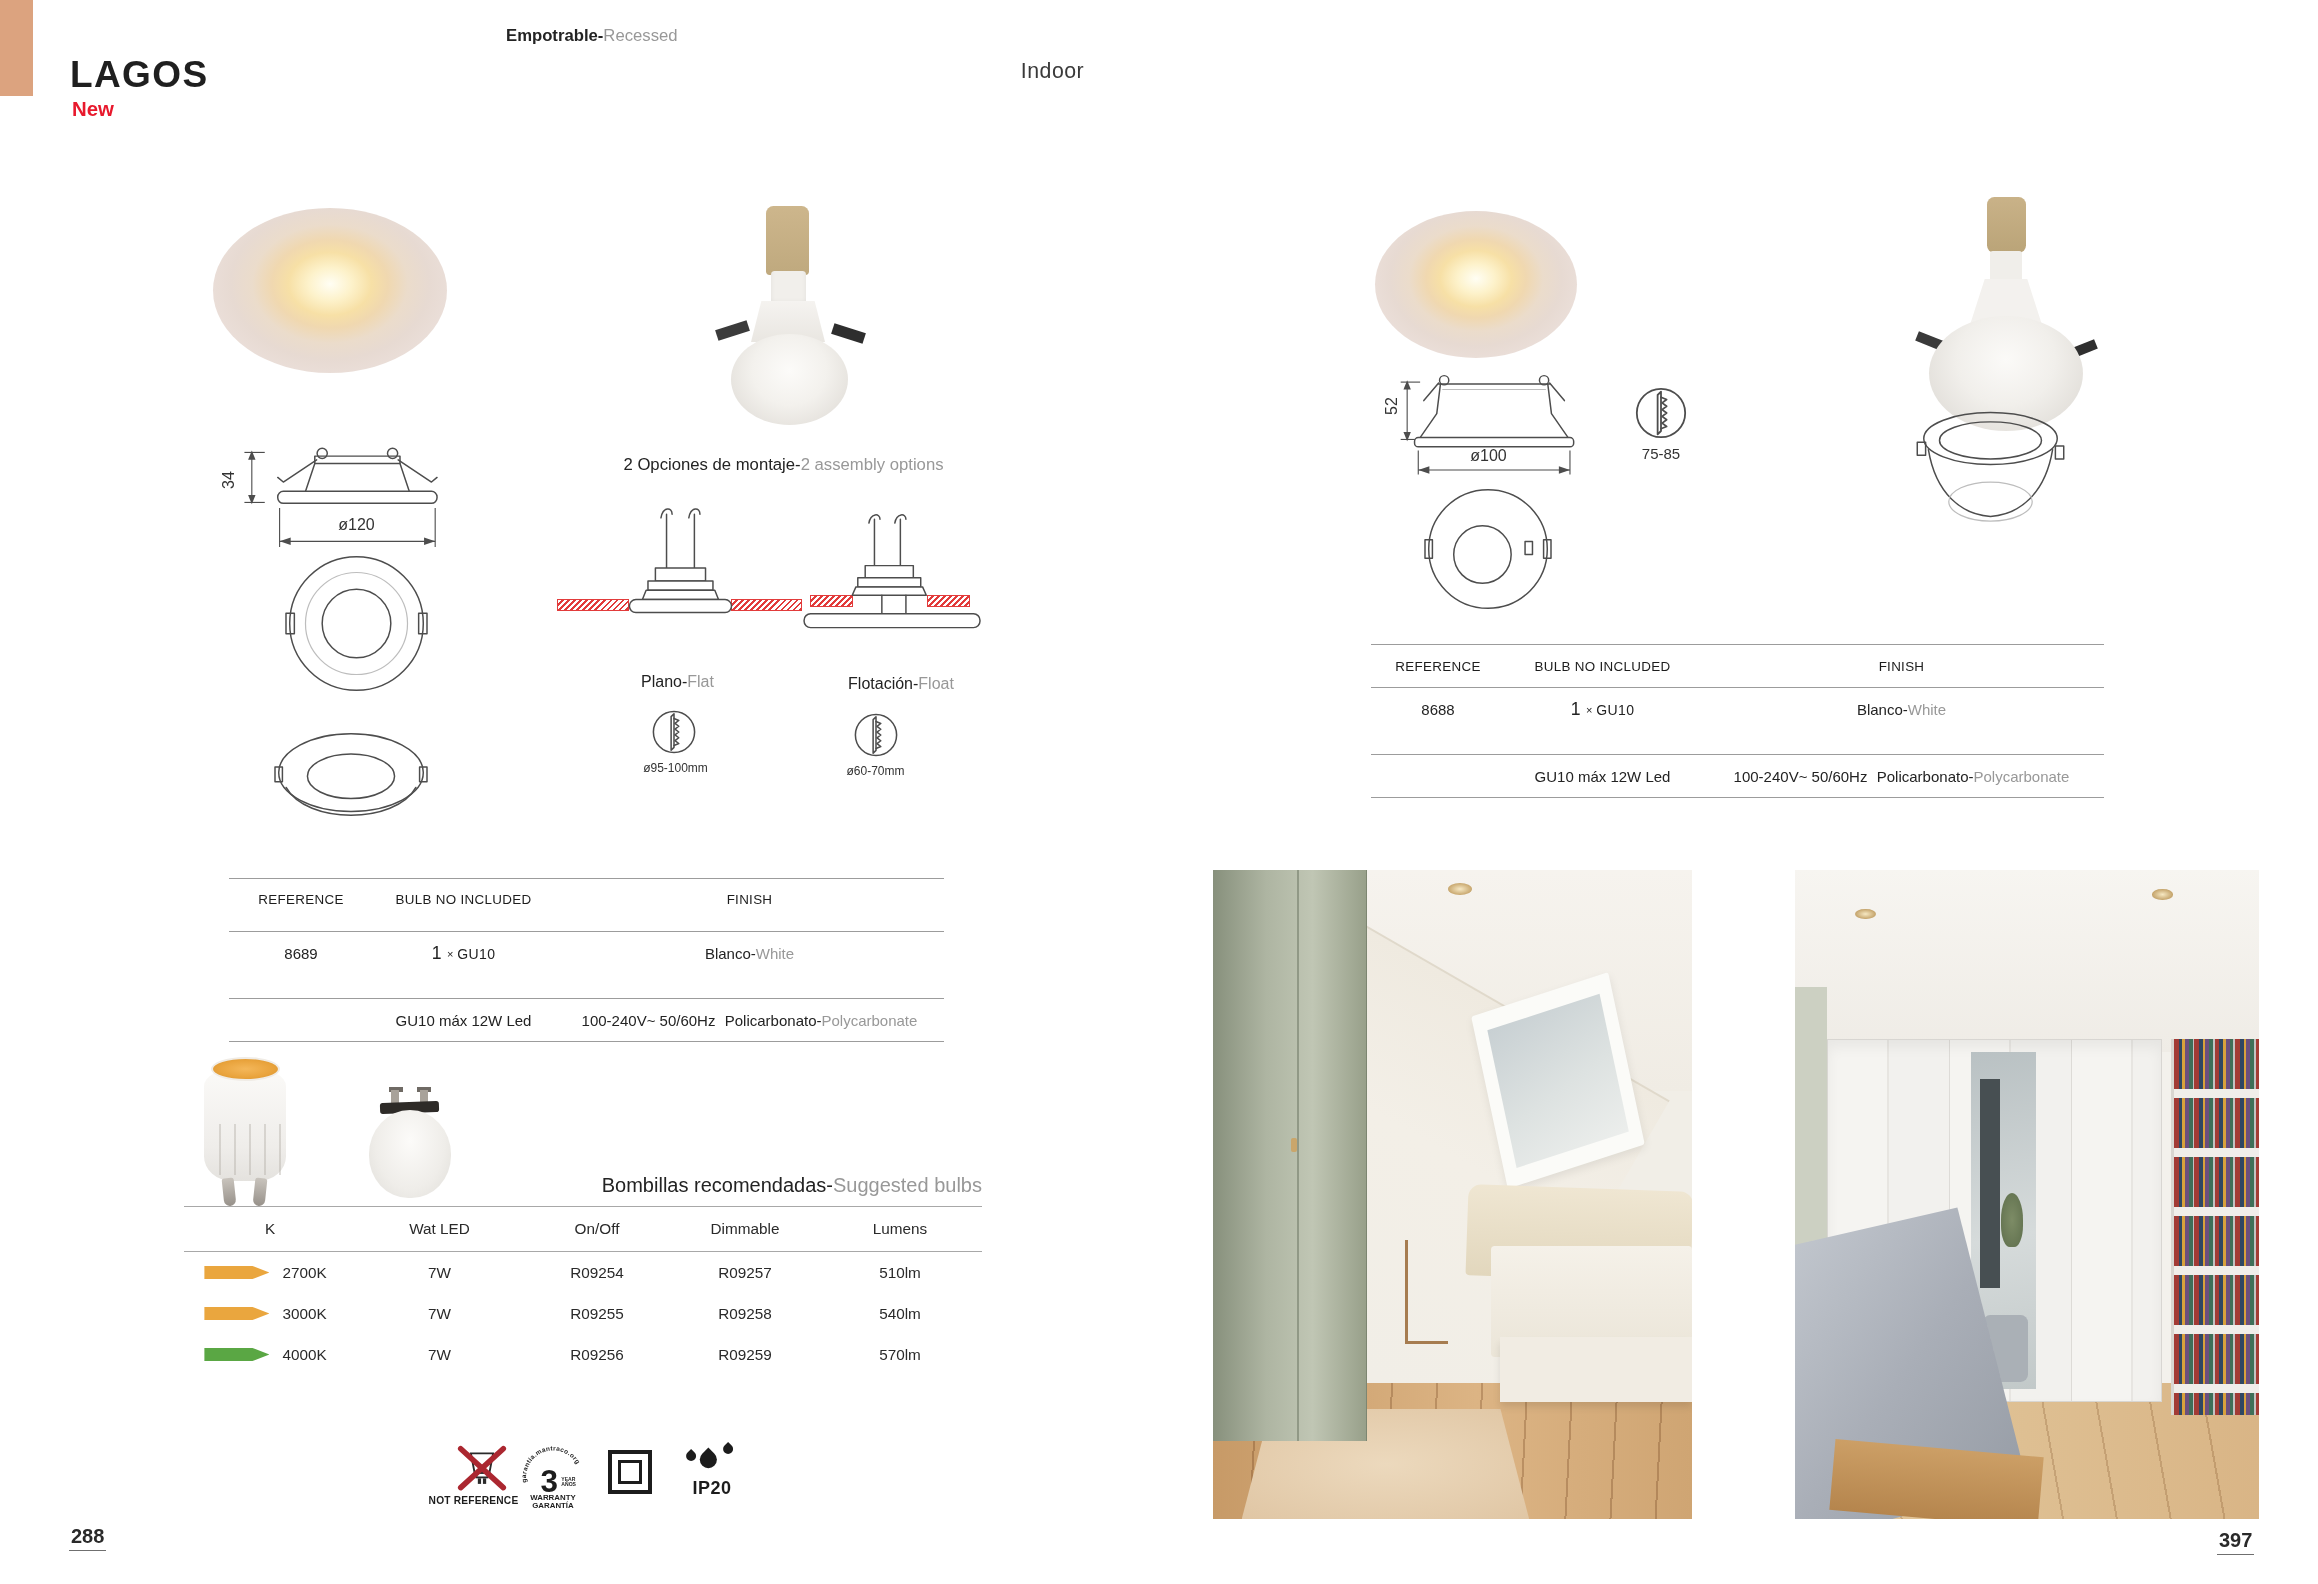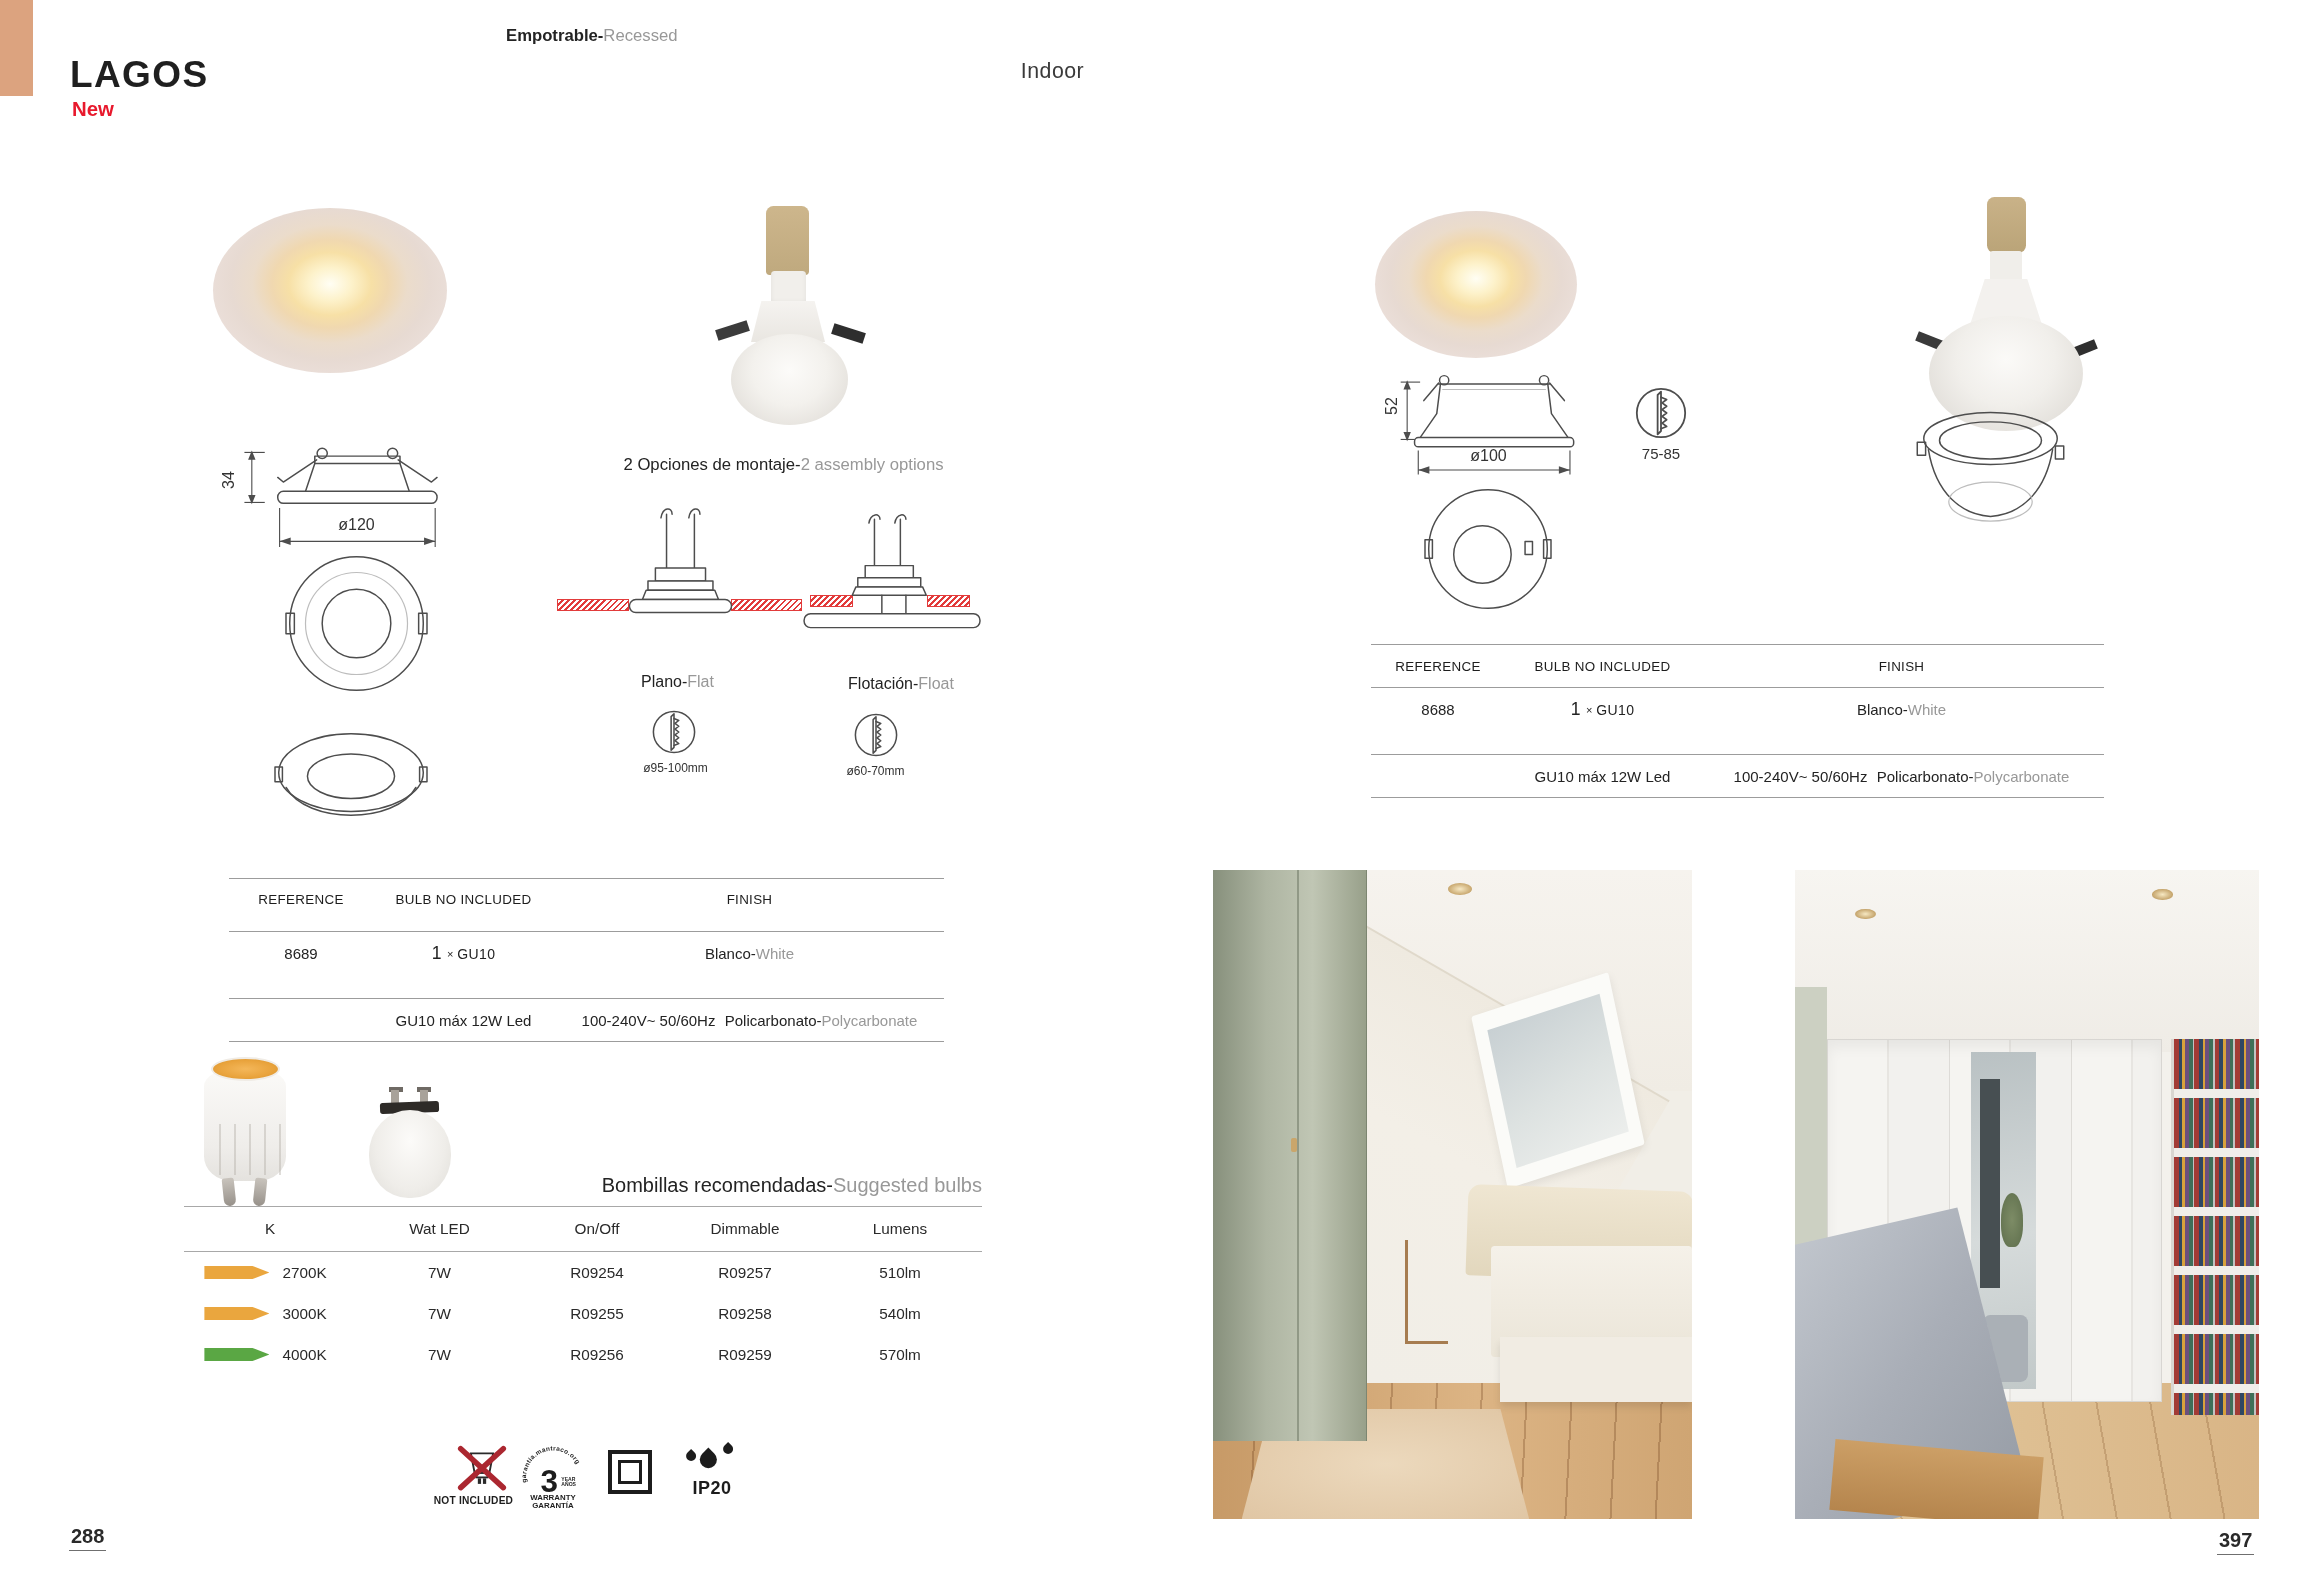--- a/index.html
+++ b/index.html
@@ -281,21 +281,21 @@
   </div>
 
   <svg class="draw" style="left:456px;top:1445px;" width="52" height="50" viewBox="0 0 56 54">
     <path d="M16,9 L40,9 L36,30 L20,30 Z" fill="none" stroke="#2a2a2a" stroke-width="2"></path>
     <rect x="22" y="30" width="12" height="5" fill="none" stroke="#2a2a2a" stroke-width="2"></rect>
     <rect x="23.5" y="36" width="3.5" height="6" fill="#2a2a2a"></rect>
     <rect x="29" y="36" width="3.5" height="6" fill="#2a2a2a"></rect>
     <line x1="5" y1="4" x2="51" y2="46" stroke="#ab2730" stroke-width="6" stroke-linecap="round"></line>
     <line x1="51" y1="4" x2="5" y2="46" stroke="#ab2730" stroke-width="6" stroke-linecap="round"></line>
   </svg>
-  <div class="abs badge-label center" style="left:418px;top:1495px;width:111px;">NOT INCLUDED</div>
+  <div class="abs badge-label center" style="left:418px;top:1495px;width:111px;">NOT REFERENCE</div>
 
   <svg class="draw" style="left:516px;top:1438px;" width="74" height="74" viewBox="0 0 80 80">
     <defs>
         <path id="sealArc" d="M 12,50 A 29,29 0 1 1 68,50"></path>
       </defs>
     <text font-size="7" font-weight="bold" fill="#1d1d1d" letter-spacing="0.4"><textPath href="#sealArc" startOffset="2">garantia.mantraco.org</textPath></text>
     <text x="36" y="58" font-size="34" font-weight="bold" fill="#1d1d1d" text-anchor="middle">3</text>
     <text x="49" y="46" font-size="5.5" font-weight="bold" fill="#1d1d1d">YEAR</text>
     <text x="49" y="52" font-size="5.5" font-weight="bold" fill="#1d1d1d">AÑOS</text>
     <text x="40" y="67" font-size="8.5" font-weight="bold" fill="#1d1d1d" text-anchor="middle">WARRANTY</text>

